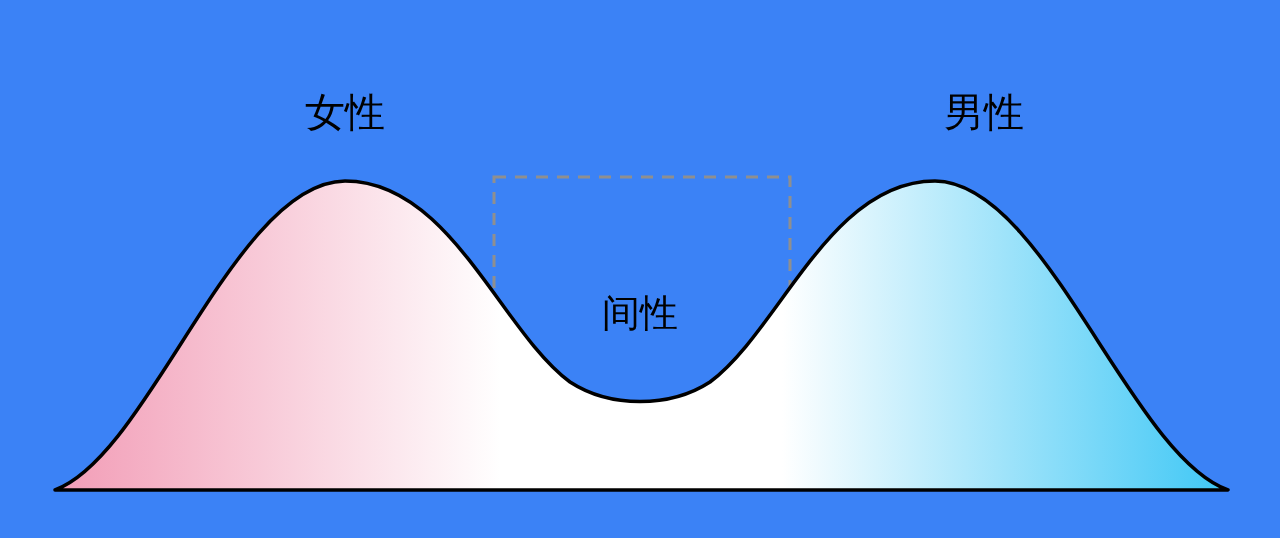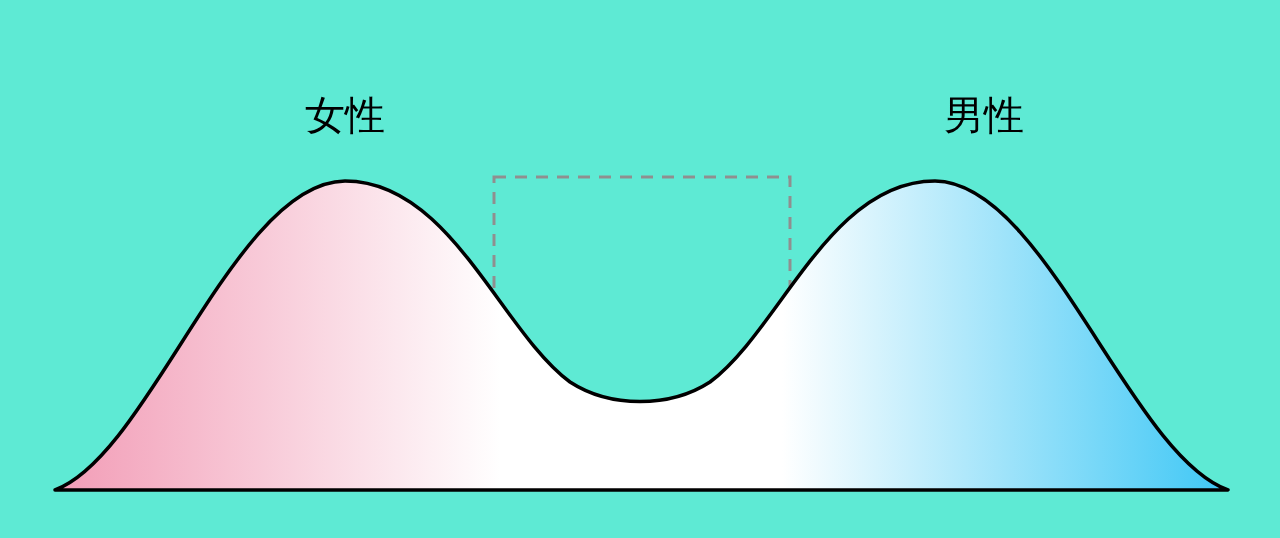--- a/index.html
+++ b/index.html
@@ -4,23 +4,23 @@
 <style>
   html, body {
     margin: 0;
     padding: 0;
     background: #ffffff;
   }
   .figure {
     position: relative;
     width: 1280px;
     height: 538px;
-    background: #5eead4;
+    background: #3b82f6;
     overflow: hidden;
-    font-family: Liberation Serif, serif;
+    font-family: Liberation Mono, monospace;
   }
   .figure svg {
     position: absolute;
     top: 0;
     left: 0;
   }
   .label {
     position: absolute;
     transform: translateX(-50%);
     color: #000000;
@@ -56,14 +56,15 @@
              C 610 408, 670 408, 710 382
              C 780 330, 830 181, 935 181
              C 1045 182, 1130 455, 1228 490
              Z" fill="url(#fillGrad)" stroke-width="3.5" stroke-linejoin="round" stroke-linecap="round" stroke="#000000"></path>
   </svg>
 
   <div class="label label-female">女性</div>
 
   <div class="label label-male">男性</div>
 
+  <div class="label label-intersex">间性</div>
 
 </div>
 
 </body></html>

